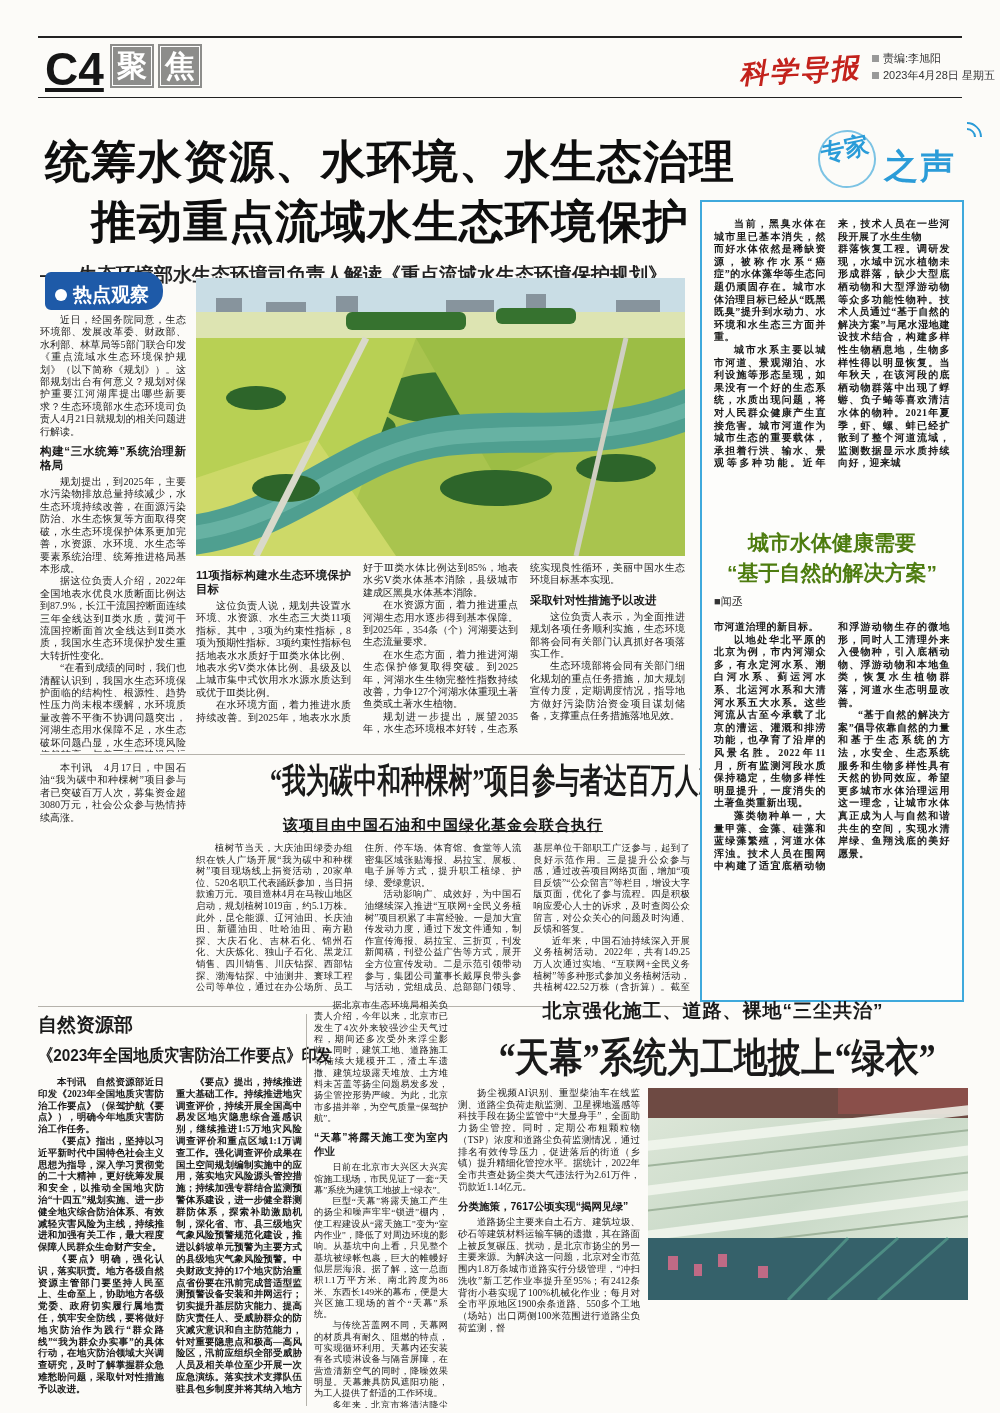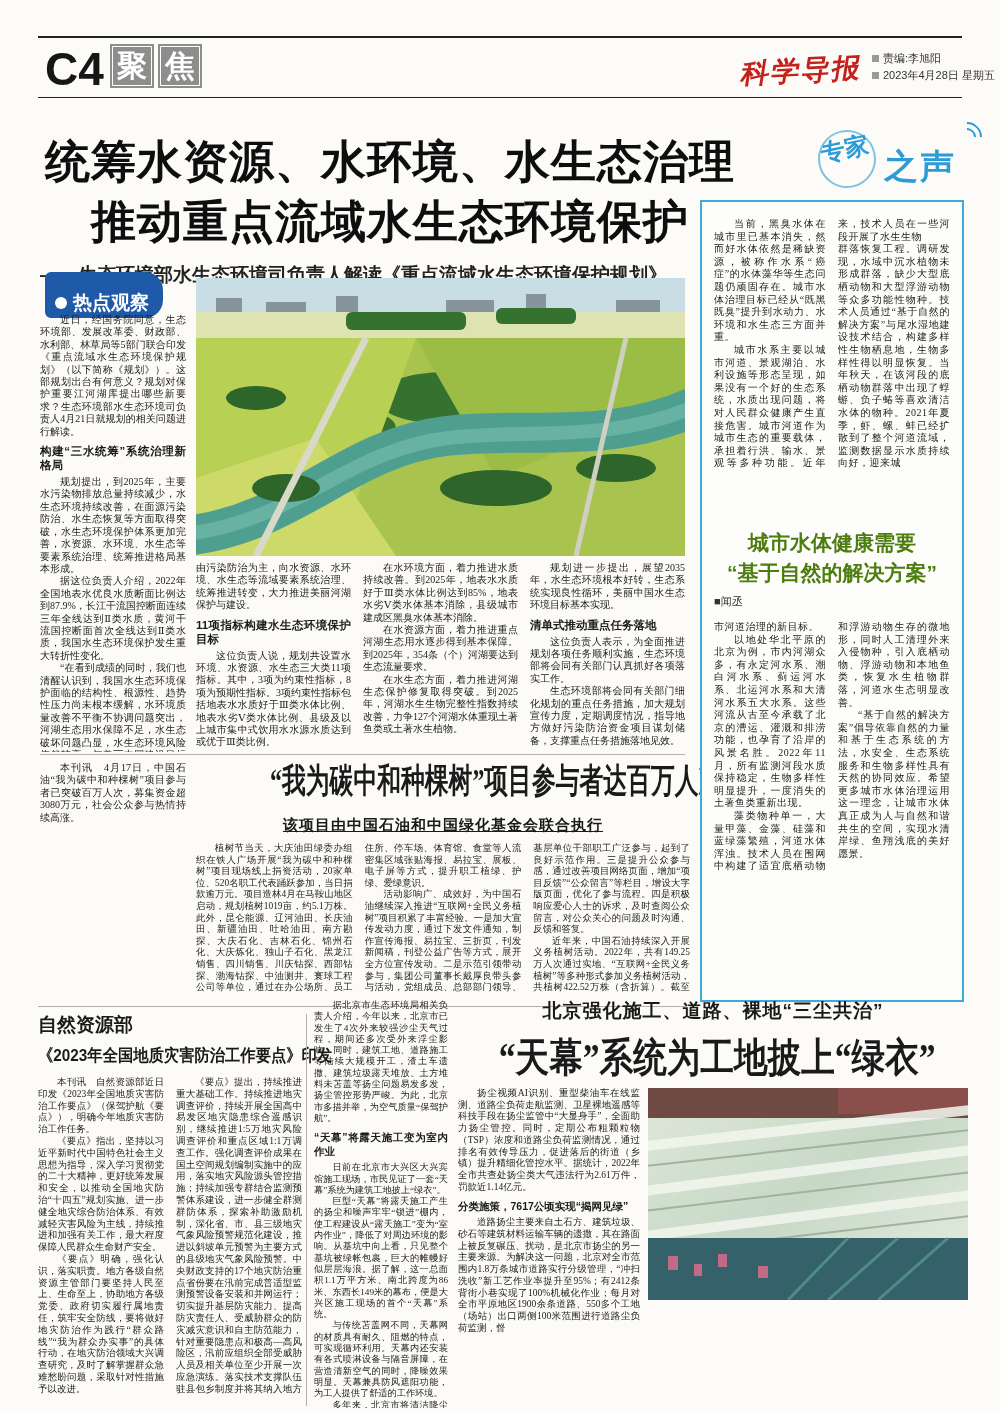--- a/index.html
+++ b/index.html
@@ -2,42 +2,42 @@
 <html><head>
 <meta charset="utf-8">
 <style>
   html,body{margin:0;padding:0;background:#e8e6e0;}
   .page{position:relative;width:1000px;height:1413px;background:#fcfbf8;margin:0 auto;overflow:hidden;
         font-family:"Liberation Serif","DejaVu Serif",serif;color:#1a1a1a;}
   .abs{position:absolute;}
   .rule{position:absolute;background:#222;}
   .grayrule{position:absolute;background:#b5b2ab;}
   
-  .pageno{font-family:"Liberation Sans","DejaVu Sans",sans-serif;font-weight:bold;font-size:46px;color:#161616;}
+  .pageno{font-family:"Liberation Sans","DejaVu Sans",sans-serif;font-weight:bold;font-size:46px;color:#161616;text-decoration:underline;}
   .secbox{display:inline-block;width:40px;height:40px;background:#8d8d8b;color:#fff;text-align:center;line-height:40px;
           font-family:"Liberation Sans",sans-serif;font-weight:bold;font-size:30px;margin-right:4px;box-shadow:0 0 0 1px #fff inset,0 0 0 2px #8d8d8b;}
   .masthead{font-weight:bold;font-size:28px;color:#c3221c;transform:skewX(-12deg) rotate(-3deg);letter-spacing:2px;}
   .pubinfo{font-family:"Liberation Sans",sans-serif;font-size:11px;color:#333;line-height:17px;}
   .sqicon{display:inline-block;width:7px;height:7px;background:#999;margin-right:4px;}
   
   .leadh{font-family:"Liberation Sans","DejaVu Sans",sans-serif;font-weight:bold;color:#0e0e0e;
          font-size:45px;line-height:60px;text-align:center;letter-spacing:1px;white-space:nowrap;}
   .leadsub{font-family:"Liberation Sans",sans-serif;font-size:19px;font-weight:600;text-align:left;color:#222;}
   
   .pill{background:#1e5aa8;color:#fff;border-radius:6px 18px 18px 6px;height:30px;line-height:30px;
-        font-family:"Liberation Sans",sans-serif;font-weight:bold;font-size:19px;padding:16px 14px 0 10px;display:inline-block;}
+        font-family:"Liberation Sans",sans-serif;font-weight:bold;font-size:19px;padding:8px 14px 0 10px;display:inline-block;}
   .pill .dot{display:inline-block;width:12px;height:12px;background:#fff;border-radius:50%;margin-right:6px;}
   
   .col{font-size:10px;line-height:12.4px;text-align:justify;overflow:hidden;}
   .col p{margin:0;text-indent:2em;}
   .col p.noind{text-indent:0;}
   .col .sub{font-family:"Liberation Sans",sans-serif;font-weight:bold;font-size:11.5px;text-indent:0;
             margin:6px 0 4px 0;line-height:14px;}
   .cols3{column-count:3;column-gap:12px;}
-  .cols2{column-count:2;column-gap:12px;}
+  .cols2{column-count:2;column-gap:12px;font-weight:bold;}
   
   .treehead{font-weight:bold;font-size:34px;white-space:nowrap;text-align:center;transform:scaleX(.70);transform-origin:center;}
   .treesub{font-family:"Liberation Sans",sans-serif;font-size:15px;font-weight:600;text-align:center;letter-spacing:1px;}
   
   .sidebar{border:2px solid #3fa9dc;background:#fdfdfb;}
   .kai{font-size:10px;line-height:12.6px;letter-spacing:.5px;}
   .sbtitle{font-family:"Liberation Sans",sans-serif;font-weight:bold;font-size:21px;line-height:30px;text-align:center;color:#4d7c0f;}
   .sbbyl{font-family:"Liberation Sans",sans-serif;font-size:11px;color:#333;}
   
   .zsheng{font-family:"Liberation Sans",sans-serif;font-weight:bold;font-size:34px;color:#2b9cd8;letter-spacing:2px;}
@@ -129,28 +129,27 @@
           <ellipse cx="300" cy="210" rx="56" ry="18"></ellipse>
         <ellipse cx="420" cy="190" rx="40" ry="14"></ellipse>
           <ellipse cx="60" cy="120" rx="30" ry="12"></ellipse>
       </g>
       <path d="M60,278 L170,60" stroke="#d9d9ca" stroke-width="7"></path>
       <path d="M380,278 L430,60" stroke="#cfcfc2" stroke-width="5"></path>
     </svg>
   </div>
 
   <div class="abs col cols3" style="left:196px;top:562px;width:489px;height:190px;">
-    <p class="noind">由污染防治为主，向水资源、水环境、水生态等流域要素系统治理、统筹推进转变，大力推进美丽河湖保护与建设。</p>
     <div class="sub">11项指标构建水生态环境保护目标</div>
     <p>这位负责人说，规划共设置水环境、水资源、水生态三大类11项指标。其中，3项为约束性指标，8项为预期性指标。3项约束性指标包括地表水水质好于Ⅲ类水体比例、地表水劣Ⅴ类水体比例、县级及以上城市集中式饮用水水源水质达到或优于Ⅲ类比例。</p>
     <p>在水环境方面，着力推进水质持续改善。到2025年，地表水水质好于Ⅲ类水体比例达到85%，地表水劣Ⅴ类水体基本消除，县级城市建成区黑臭水体基本消除。</p>
     <p>在水资源方面，着力推进重点河湖生态用水逐步得到基本保障。到2025年，354条（个）河湖要达到生态流量要求。</p>
     <p>在水生态方面，着力推进河湖生态保护修复取得突破。到2025年，河湖水生生物完整性指数持续改善，力争127个河湖水体重现土著鱼类或土著水生植物。</p>
     <p>规划进一步提出，展望2035年，水生态环境根本好转，生态系统实现良性循环，美丽中国水生态环境目标基本实现。</p>
-    <div class="sub">清单式推动重点任务落地</div>
+    <div class="sub">采取针对性措施予以改进</div>
     <p>这位负责人表示，为全面推进规划各项任务顺利实施，生态环境部将会同有关部门认真抓好各项落实工作。</p>
     <p>生态环境部将会同有关部门细化规划的重点任务措施，加大规划宣传力度，定期调度情况，指导地方做好污染防治资金项目谋划储备，支撑重点任务措施落地见效。</p>
 
   </div>
 
   <div class="grayrule" style="left:40px;top:754px;width:645px;height:1px;"></div>
 
   <div class="abs col" style="left:40px;top:762px;width:146px;height:238px;">
     <p>本刊讯　4月17日，中国石油“我为碳中和种棵树”项目参与者已突破百万人次，募集资金超3080万元，社会公众参与热情持续高涨。</p>
   </div>

